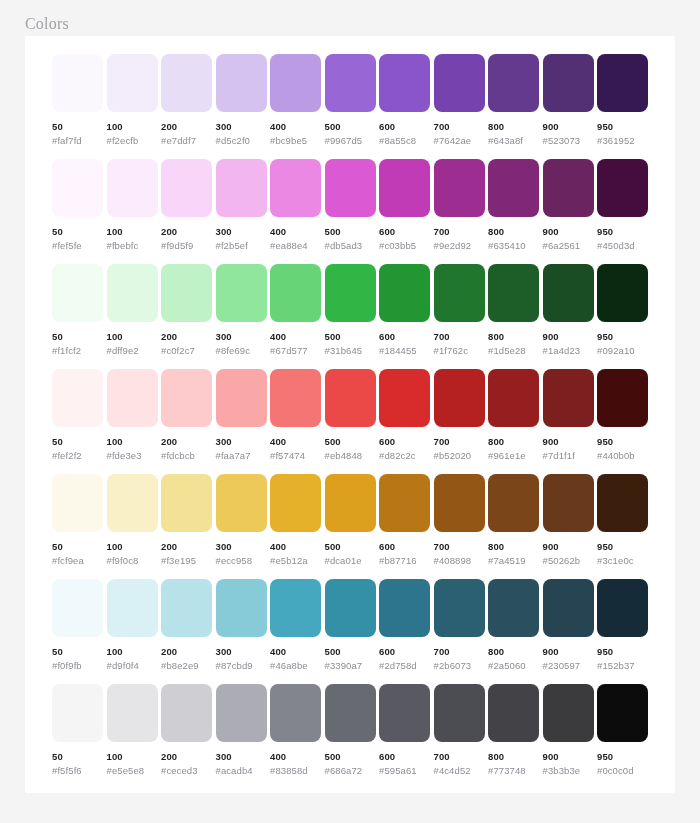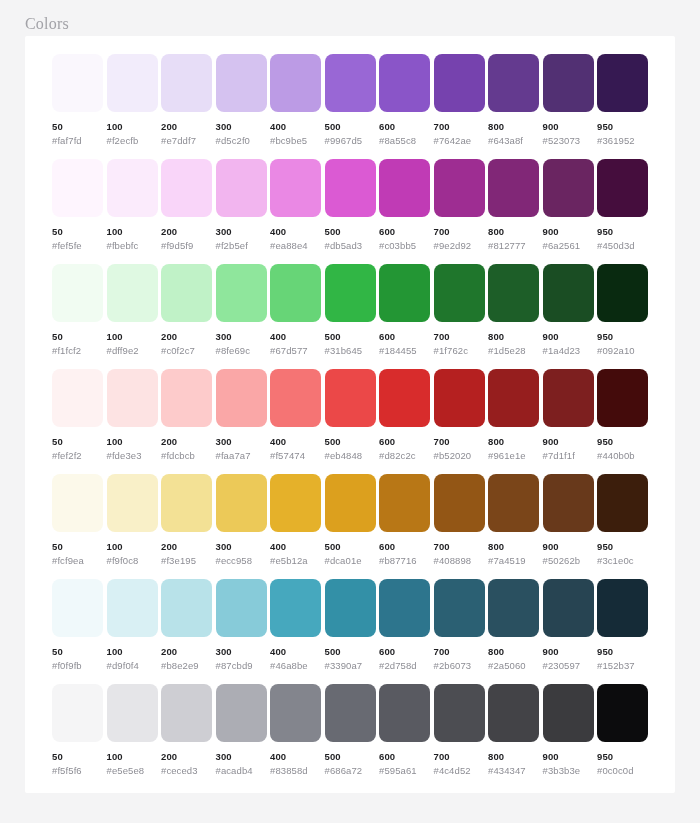--- a/index.html
+++ b/index.html
@@ -168,21 +168,21 @@
         <div class="swatch-hex">#c03bb5</div>
       </div>
       <div class="swatch-cell">
         <div class="swatch-chip" style="background: rgb(158, 45, 146);"></div>
         <div class="swatch-step">700</div>
         <div class="swatch-hex">#9e2d92</div>
       </div>
       <div class="swatch-cell">
         <div class="swatch-chip" style="background: rgb(129, 39, 119);"></div>
         <div class="swatch-step">800</div>
-        <div class="swatch-hex">#812777</div>
+        <div class="swatch-hex">#635410</div>
       </div>
       <div class="swatch-cell">
         <div class="swatch-chip" style="background: rgb(106, 37, 97);"></div>
         <div class="swatch-step">900</div>
         <div class="swatch-hex">#6a2561</div>
       </div>
       <div class="swatch-cell">
         <div class="swatch-chip" style="background: rgb(69, 13, 61);"></div>
         <div class="swatch-step">950</div>
         <div class="swatch-hex">#450d3d</div>
@@ -453,21 +453,21 @@
         <div class="swatch-hex">#595a61</div>
       </div>
       <div class="swatch-cell">
         <div class="swatch-chip" style="background: rgb(76, 77, 82);"></div>
         <div class="swatch-step">700</div>
         <div class="swatch-hex">#4c4d52</div>
       </div>
       <div class="swatch-cell">
         <div class="swatch-chip" style="background: rgb(67, 67, 71);"></div>
         <div class="swatch-step">800</div>
-        <div class="swatch-hex">#434347</div>
+        <div class="swatch-hex">#773748</div>
       </div>
       <div class="swatch-cell">
         <div class="swatch-chip" style="background: rgb(59, 59, 62);"></div>
         <div class="swatch-step">900</div>
         <div class="swatch-hex">#3b3b3e</div>
       </div>
       <div class="swatch-cell">
         <div class="swatch-chip" style="background: rgb(12, 12, 13);"></div>
         <div class="swatch-step">950</div>
         <div class="swatch-hex">#0c0c0d</div>

